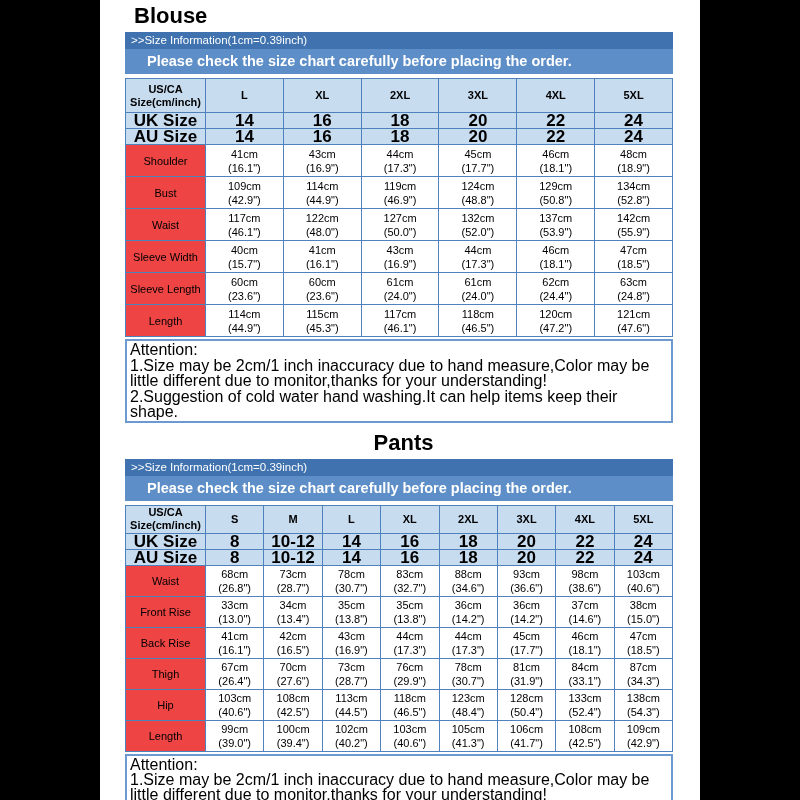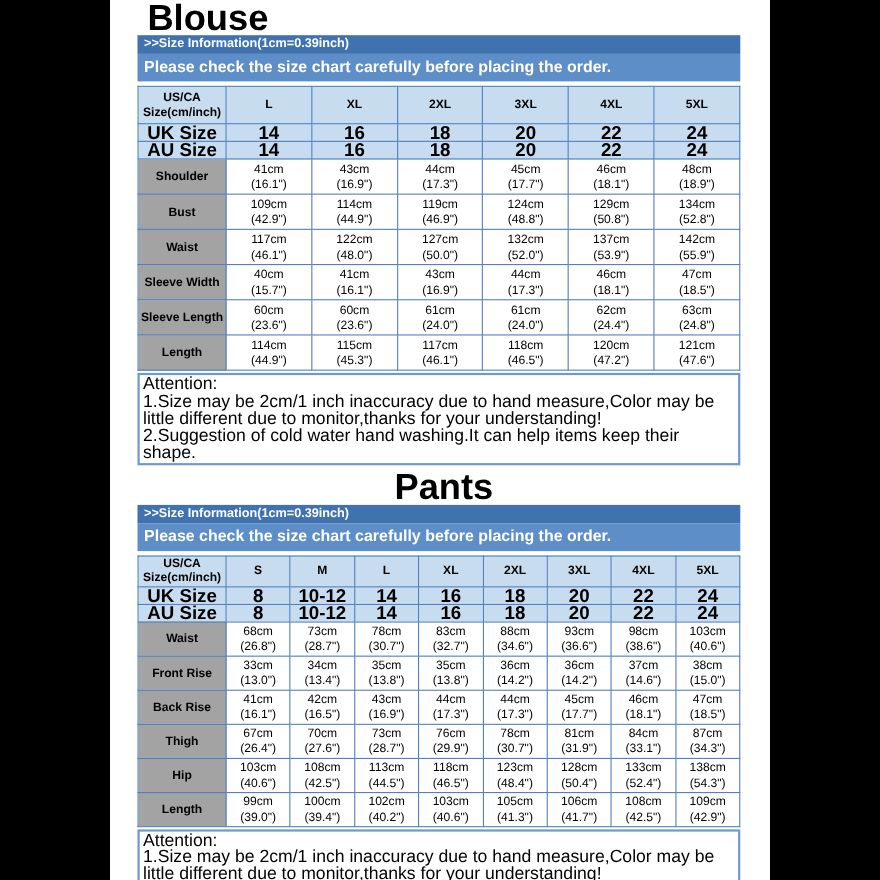--- a/index.html
+++ b/index.html
@@ -6,46 +6,46 @@
   .canvas {
     position:relative; width:800px; height:800px; background:#000;
     overflow:hidden; font-family:"Liberation Sans", sans-serif;
   }
   .panel {
     position:absolute; left:100px; top:0; width:600px; height:800px;
     background:#fff;
   }
   .chart-section { margin-left:25px; width:548px; }
   .sec-title {
-    margin:0; padding:1px 0 1px 9px; font-size:33px; line-height:30px;
+    margin:0; padding:1px 0 1px 9px; font-size:22px; line-height:30px;
     font-weight:bold; color:#000;
   }
   .sec-pants .sec-title { padding-top:5px;text-align:center; }
   .band-dark {
-    background:#3f72ae; color:#fff; font-weight:bold; font-size:11.5px;
+    background:#3f72ae; color:#fff; font-weight:normal; font-size:11.5px;
     line-height:17px; height:17px; padding-left:6px; overflow:hidden;
   }
   .band-mid {
     background:#5e8ec7; color:#fff; font-weight:bold; font-size:14.5px;
-    line-height:25px; height:25px; padding-left:6px; overflow:hidden;
+    line-height:25px; height:25px; padding-left:22px; overflow:hidden;
   }
   .size-table {
     border-collapse:collapse; table-layout:fixed; width:548px; margin-top:4px;
   }
   .size-table th, .size-table td {
     border:1px solid #4f81bd; padding:0; text-align:center;
     vertical-align:middle; color:#000;
   }
   .corner-cell, .size-th {
     background:#c8dcf0; font-size:11px; font-weight:bold; line-height:13px;
   }
   .sec-blouse .hrow th { height:33px; }
   .sec-pants  .hrow th { height:27px; }
   .sizeval td { background:#c8dcf0; font-weight:bold; font-size:17px; height:15px; line-height:15px; }
-  .mlabel { background:#a3a3a3; font-size:11px; font-weight:bold; }
+  .mlabel { background:#ef4444; font-size:11px; font-weight:normal; }
   .sec-blouse .mrow td { height:31px; }
   .sec-pants  .mrow td { height:30px; }
   .mcell .cm, .mcell .inch { font-size:11px; line-height:14px; }
   .attention {
     width:538px; border:2px solid #6c9ad0; margin-top:2px; padding:1px 3px;
     font-size:16px; line-height:15.5px; color:#000;
   }
   .sec-pants .attention { line-height:15px; }
 </style>
 </head>

